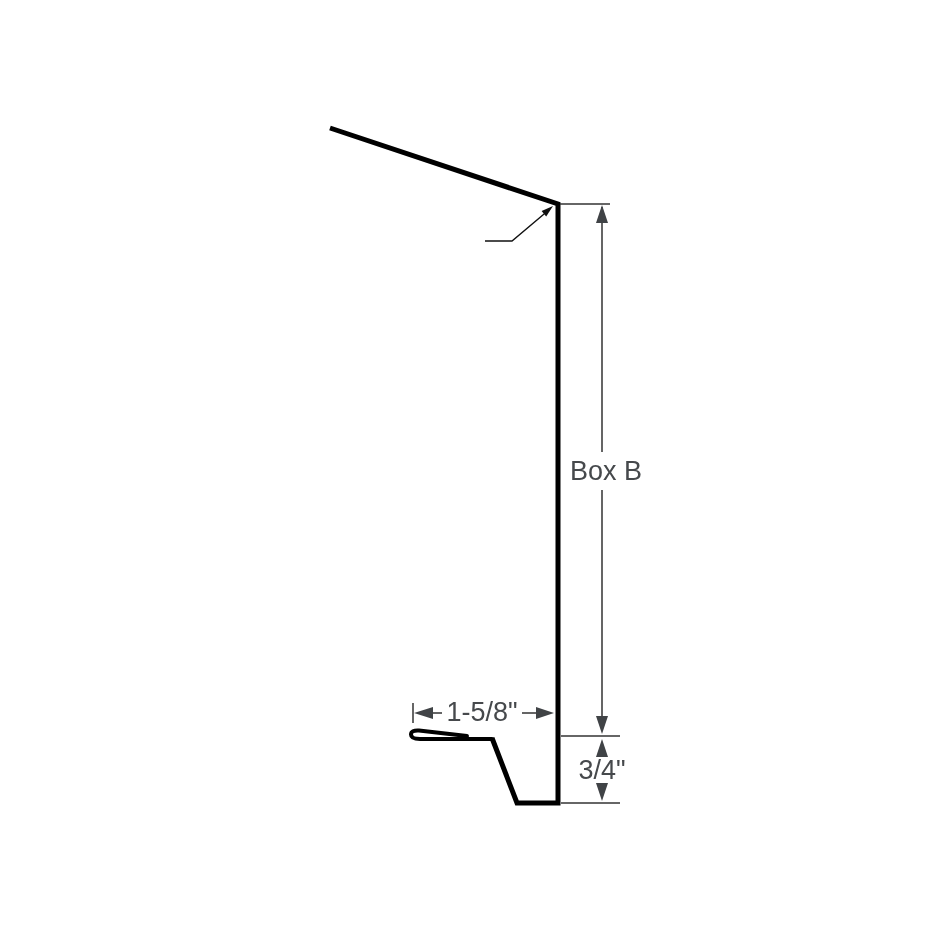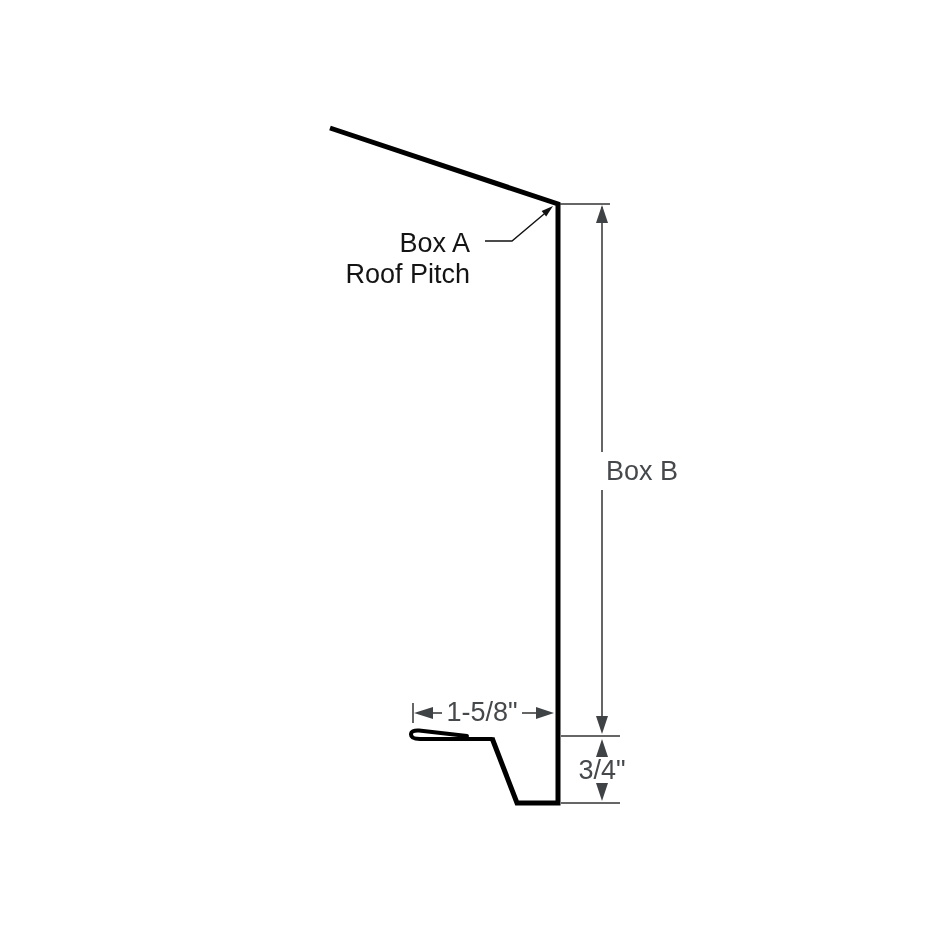--- a/index.html
+++ b/index.html
@@ -93,24 +93,20 @@
     <polygon class="arrow" points="602,801 596,783 608,783"></polygon>
 
     <path class="dimline" d="M 433 713 H 442 M 522 713 H 536"></path>
     <polygon class="arrow" points="414,713 433,707 433,719"></polygon>
     <polygon class="arrow" points="554,713 536,707 536,719"></polygon>
 
     <path class="leader" d="M 485 241 H 512 L 550 209"></path>
     <polygon class="leader-arrow" points="553,206 546.2,216.5 541.6,211.1"></polygon>
   </svg>
 
-  <div class="box-a-block">
-    <div>Box A</div>
-    <div>Roof Pitch</div>
-  </div>
 
-  <div class="label label-centered" style="left: 642px; top: 471px;">Box B</div>
+  <div class="label label-centered" style="left: 606px; top: 471px;">Box B</div>
 
   <div class="label label-centered" style="left: 482px; top: 712px;">1-5/8"</div>
 
   <div class="label label-centered" style="left: 602px; top: 770px;">3/4"</div>
 
 </div>
 
 </body></html>

